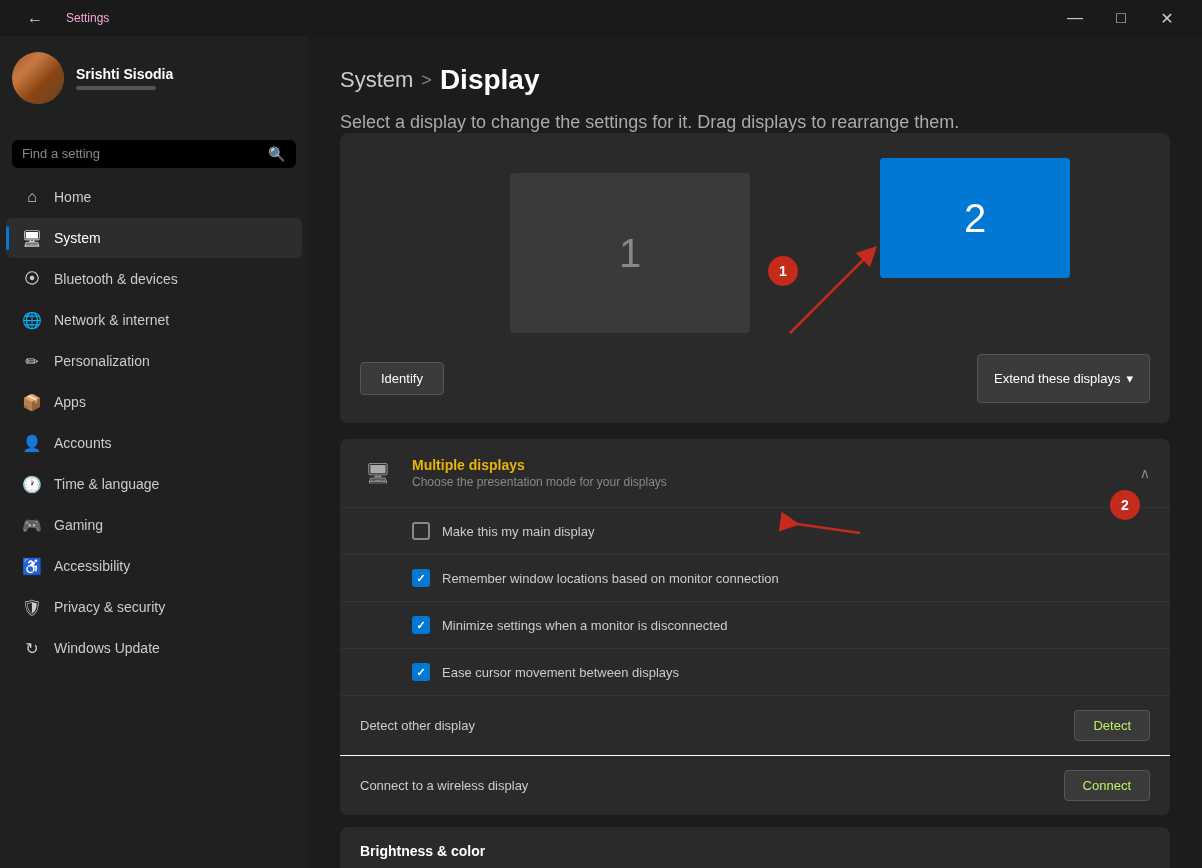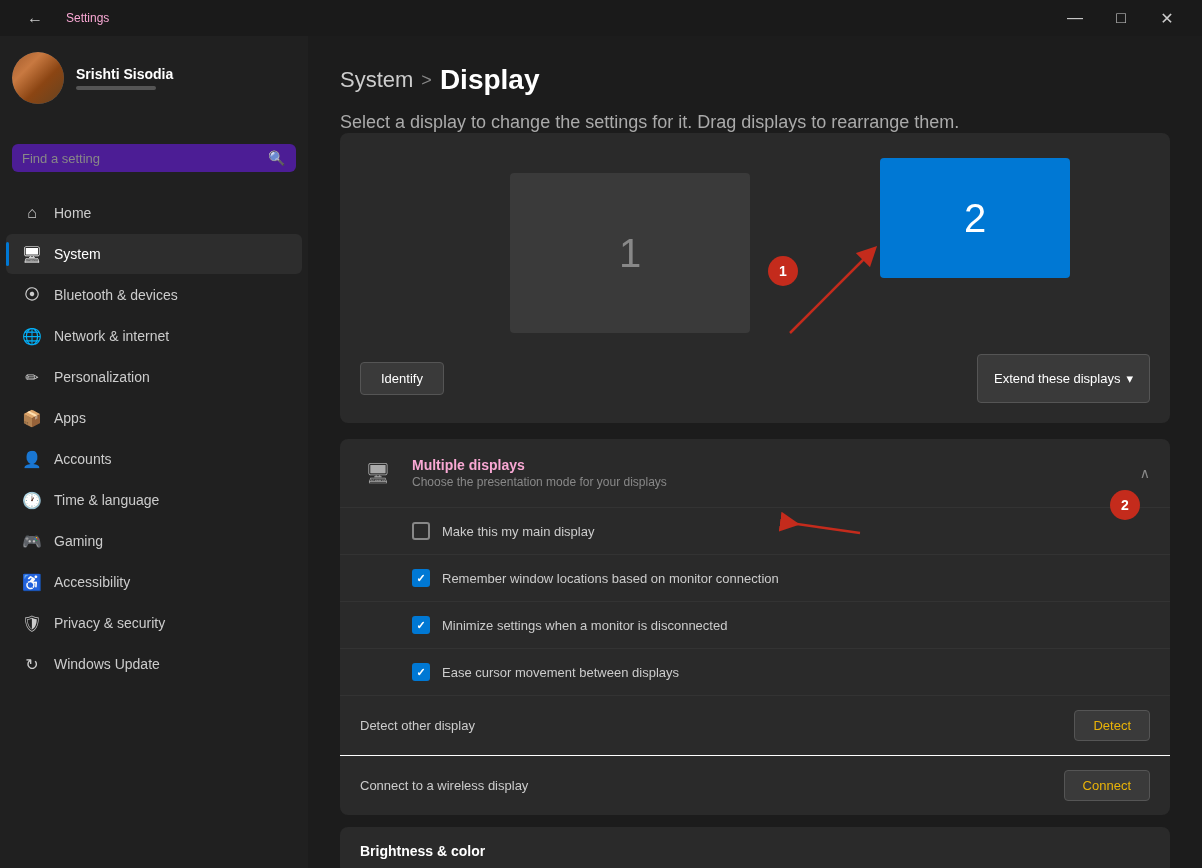--- a/index.html
+++ b/index.html
@@ -58,21 +58,20 @@
 
     
     .sidebar {
       width: 308px;
       background: #202020;
       display: flex;
       flex-direction: column;
       flex-shrink: 0;
       overflow-y: auto;
       padding-bottom: 16px;
-      gap: 12px;
     }
     .user-section {
       padding: 16px 12px;
       display: flex;
       align-items: center;
       gap: 12px;
     }
     .avatar {
       width: 52px;
       height: 52px;
@@ -101,24 +100,24 @@
       font-weight: 600;
       color: #fff;
     }
     .user-bar {
       width: 80px;
       height: 4px;
       background: #555;
       border-radius: 2px;
     }
     .search-box {
-      margin: 12px 12px 8px;
-      display: flex;
-      align-items: center;
-      background: #4c1d95;
+      margin: 20px 12px 8px;
+      display: flex;
+      align-items: flex-start;
+      background: #000000;
       border-radius: 6px;
       padding: 6px 10px;
       gap: 8px;
     }
     .search-input {
       background: transparent;
       border: none;
       color: #ccc;
       font-size: 13px;
       flex: 1;
@@ -312,21 +311,21 @@
       height: 36px;
       display: flex;
       align-items: center;
       justify-content: center;
       font-size: 20px;
       color: #aaa;
     }
     .section-title {
       font-size: 14px;
       font-weight: 600;
-      color: #f9a8d4;
+      color: #eab308;
     }
     .section-subtitle {
       font-size: 12px;
       color: #888;
       margin-top: 2px;
     }
     .chevron {
       color: #888;
       font-size: 14px;
     }
@@ -376,21 +375,21 @@
       border-bottom: 1px solid #ffffff;
     }
     .action-row:last-child { border-bottom: none; }
     .action-label {
       font-size: 13px;
       color: #ccc;
     }
     .btn-action {
       background: #3a3a3a;
       border: 1px solid #555;
-      color: #eab308;
+      color: #bef264;
       padding: 7px 18px;
       border-radius: 4px;
       cursor: pointer;
       font-size: 13px;
     }
 
     
     .brightness-header {
       padding: 16px 20px;
       font-size: 14px;

